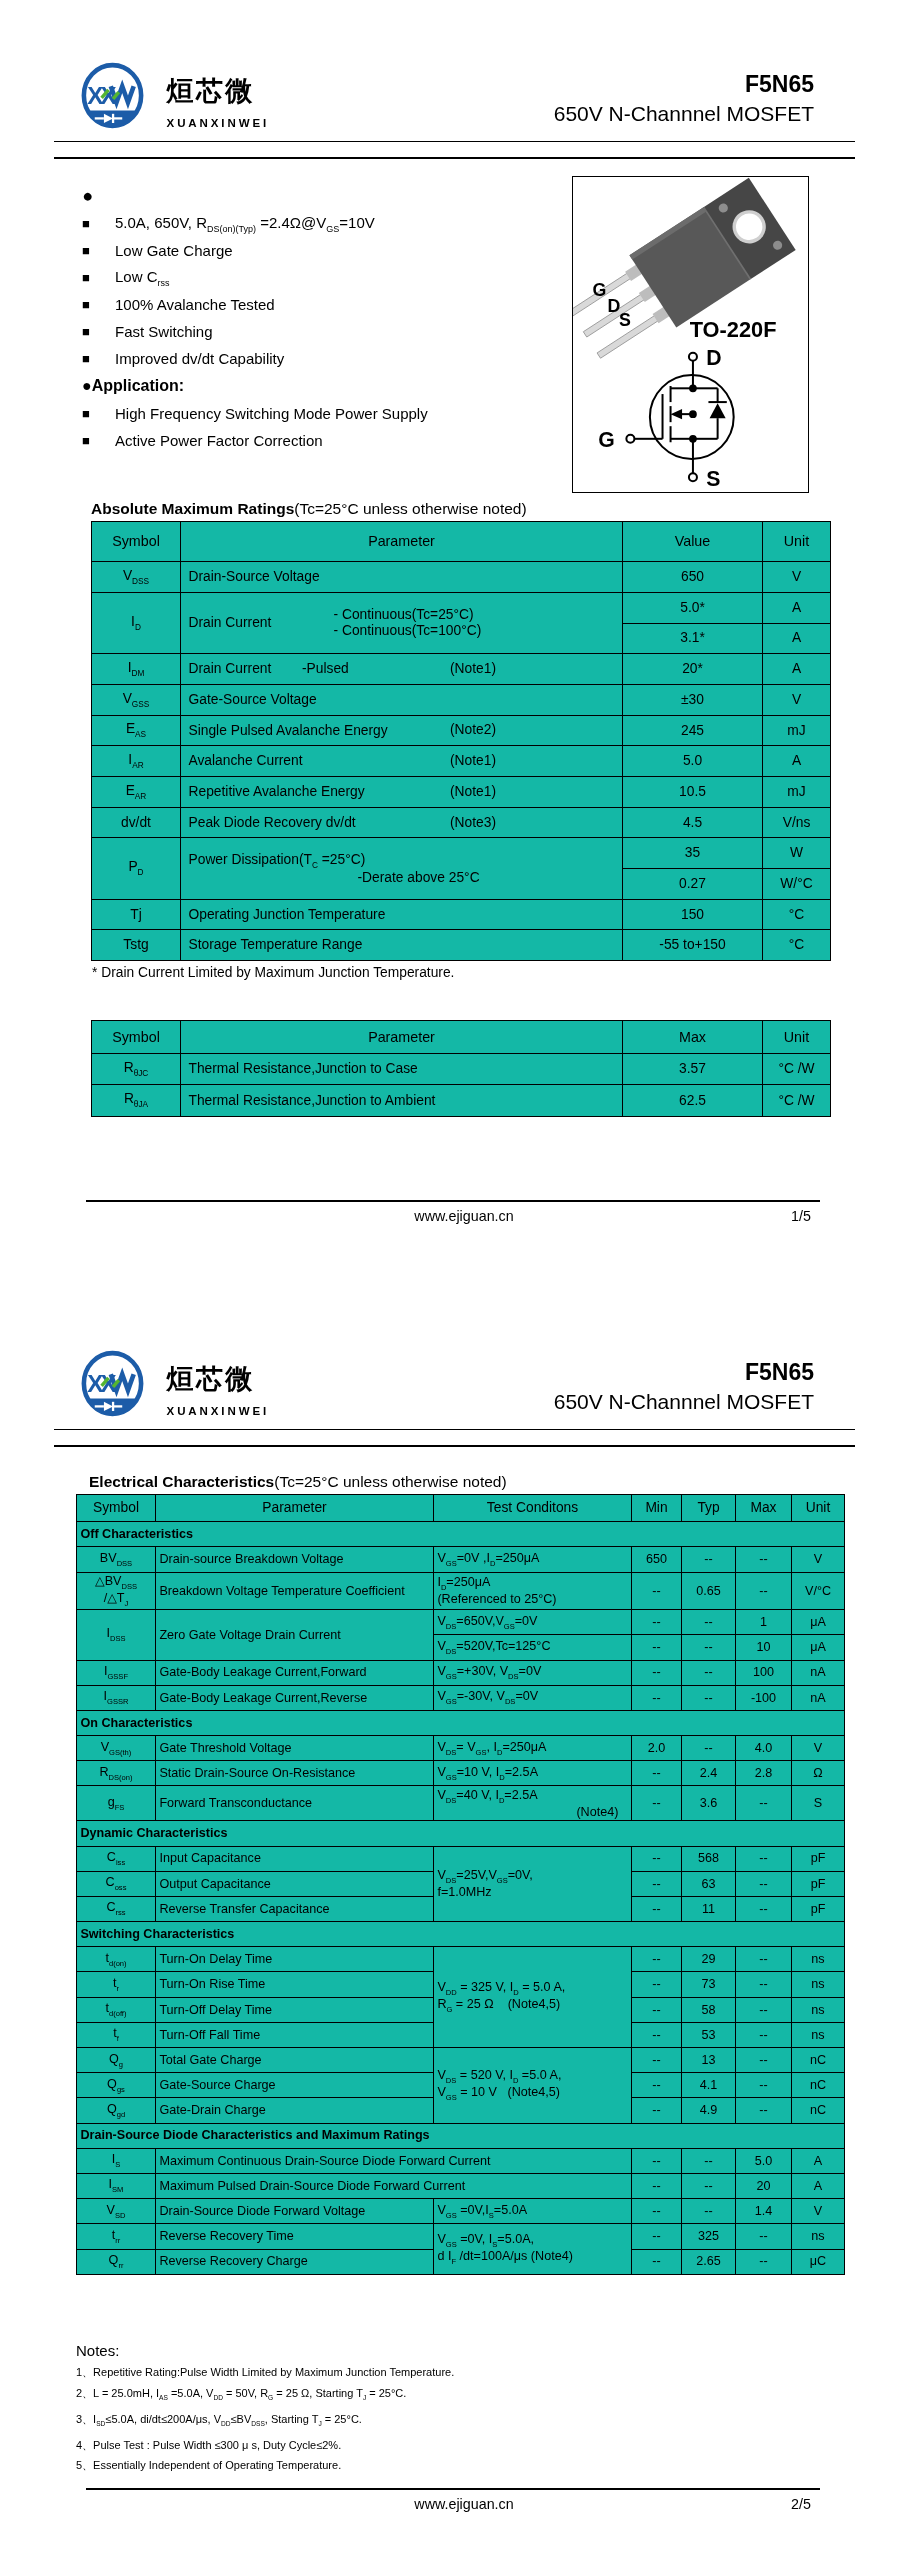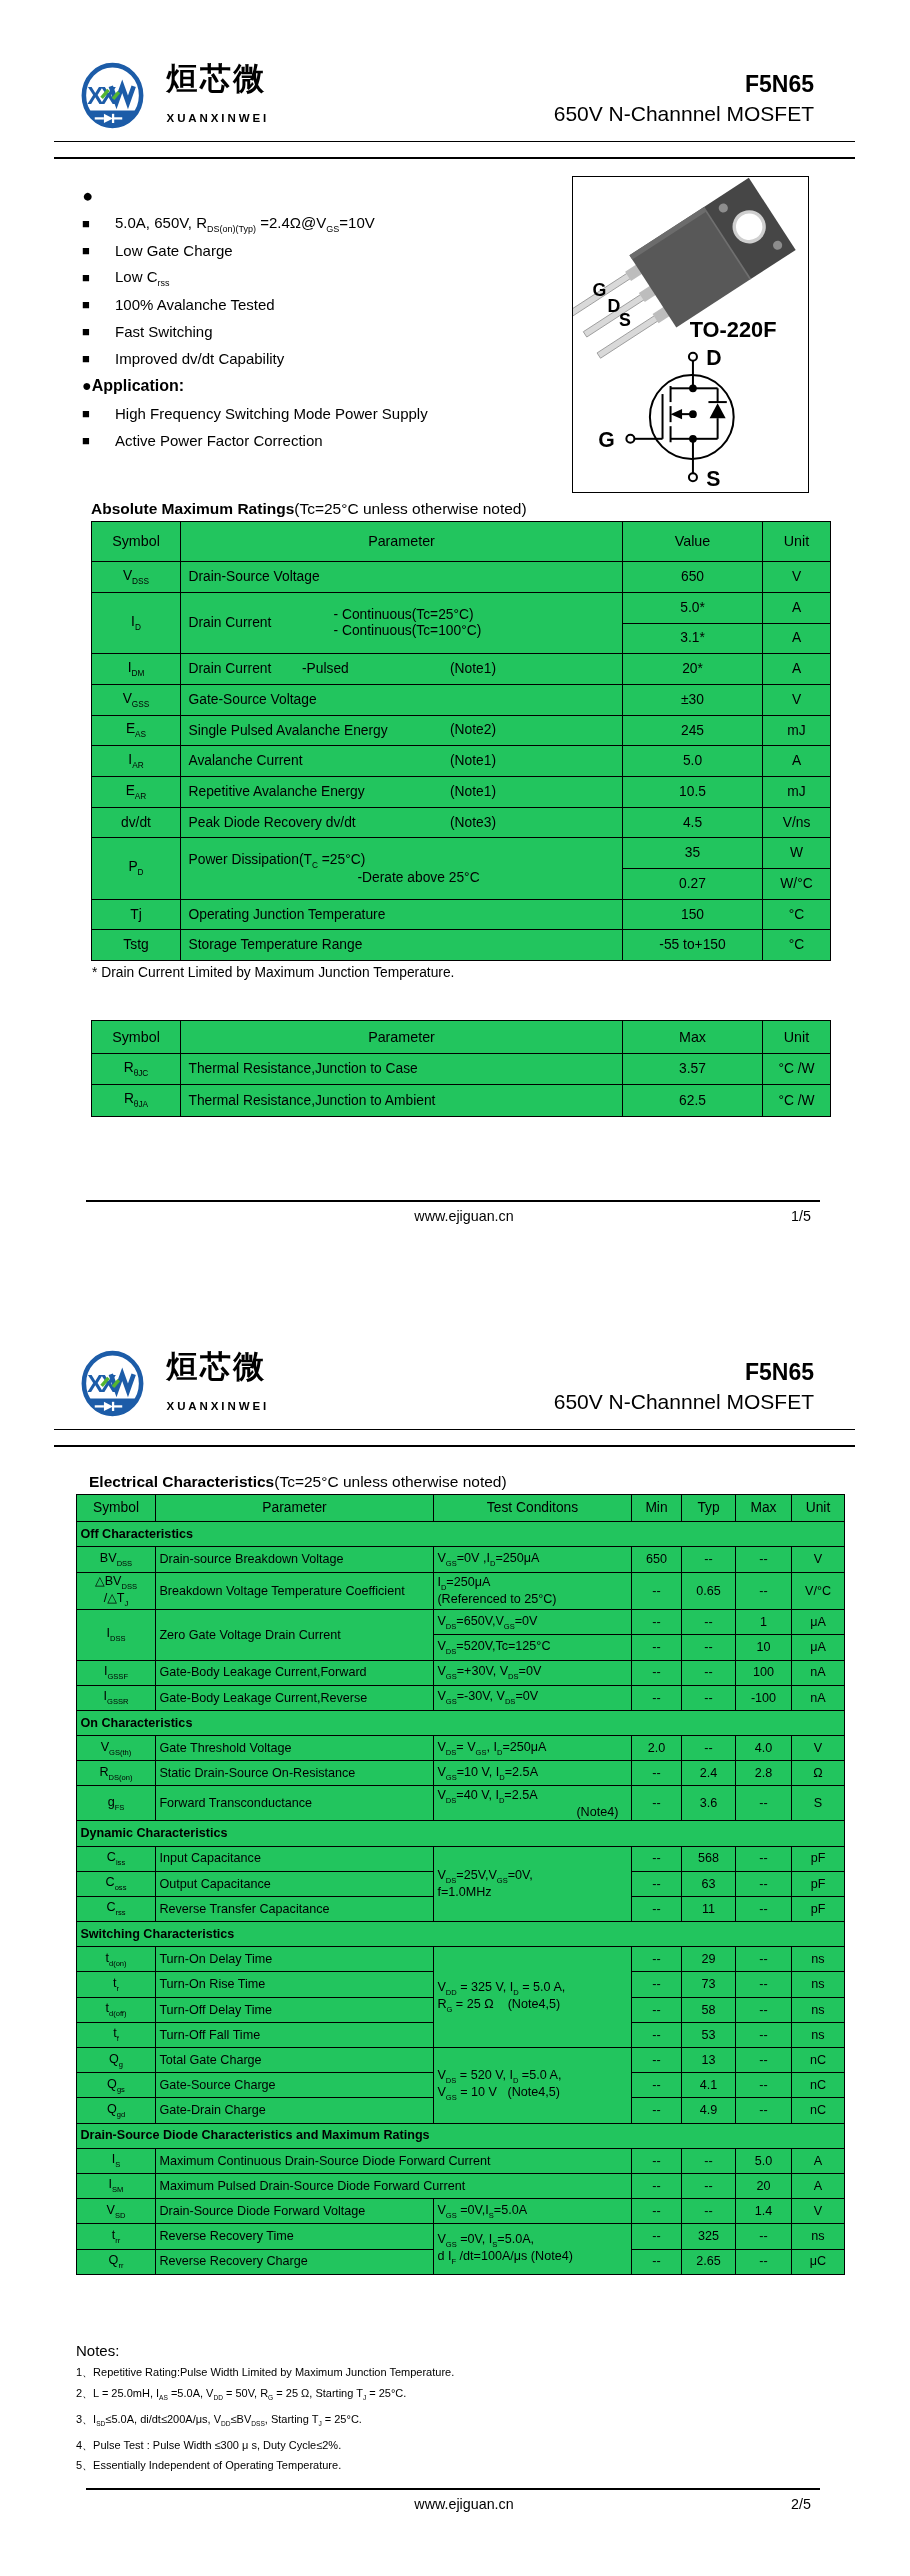--- a/index.html
+++ b/index.html
@@ -2,39 +2,39 @@
 <html style="font-size:9.2px"><head>
 <meta charset="utf-8">
 <style>
   html,body{margin:0;padding:0;background:#fff;}
   body{width:910px;font-family:"Liberation Sans", sans-serif;color:#000;}
   .page{position:relative;width:910px;height:1288px;background:#fff;overflow:hidden;}
   
   .logo{position:absolute;left:81px;top:62px;display:flex;align-items:flex-start;gap:18px;}
   .logo svg{flex:none;}
   .logo-text{margin-left:4.6px;}
-  .logo-cn{font-size:31px;font-weight:bold;letter-spacing:2.3px;line-height:34px;}
-  .logo-en{font-size:11.5px;font-weight:bold;letter-spacing:2.9px;margin-top:16px;}
+  .logo-cn{font-size:27px;font-weight:bold;letter-spacing:2.3px;line-height:34px;margin-top:12px;}
+  .logo-en{font-size:11.5px;font-weight:bold;letter-spacing:2.9px;margin-top:9px;}
   .part-no{position:absolute;top:71px;left:516px;width:298px;text-align:right;font-weight:bold;font-size:23px;}
   .subtitle{position:absolute;top:102px;left:378px;width:436px;text-align:right;font-size:21px;}
   .rule{position:absolute;left:54px;width:801px;background:#000;}
   
   .features{position:absolute;left:82px;top:181px;width:476px;}
   .feat-dot{font-size:18.4px;height:29px;display:flex;align-items:center;}
   .feat-item{display:flex;align-items:center;height:27px;}
   .fmark{width:33px;font-size:13px;}
   .ftext{font-size:15px;}
   .app-head{font-size:16px;font-weight:bold;height:28px;display:flex;align-items:center;}
   
   .pkg-box{position:absolute;left:572px;top:176px;width:235px;height:315px;border:1.1px solid #000;}
   
   .sect-title{position:absolute;font-size:15.5px;white-space:nowrap;}
   .sect-title .b{font-weight:bold;}
   
-  table{border-collapse:collapse;table-layout:fixed;position:absolute;background:#22c55e;}
+  table{border-collapse:collapse;table-layout:fixed;position:absolute;background:#14b8a6;}
   td{border:1.1px solid #000;text-align:center;vertical-align:middle;padding:1.1px 4.6px;position:relative;line-height:1.15;overflow:hidden;}
   .t-abs{left:91px;top:521px;}
   .t-abs td{font-size:13.8px;height:27.5px;}
   .t-abs .hd{height:37px;font-size:14.3px;}
   .t-thermal{left:91px;top:1020px;}
   .t-thermal td{font-size:13.8px;height:28px;}
   .t-thermal .hd{height:30px;font-size:14.3px;}
   .t-elec{left:76px;top:1494px;}
   .t-elec td{font-size:12.6px;height:22px;padding:1.1px 3.4px;}
   .t-elec .hd{height:24px;font-size:13.8px;}

